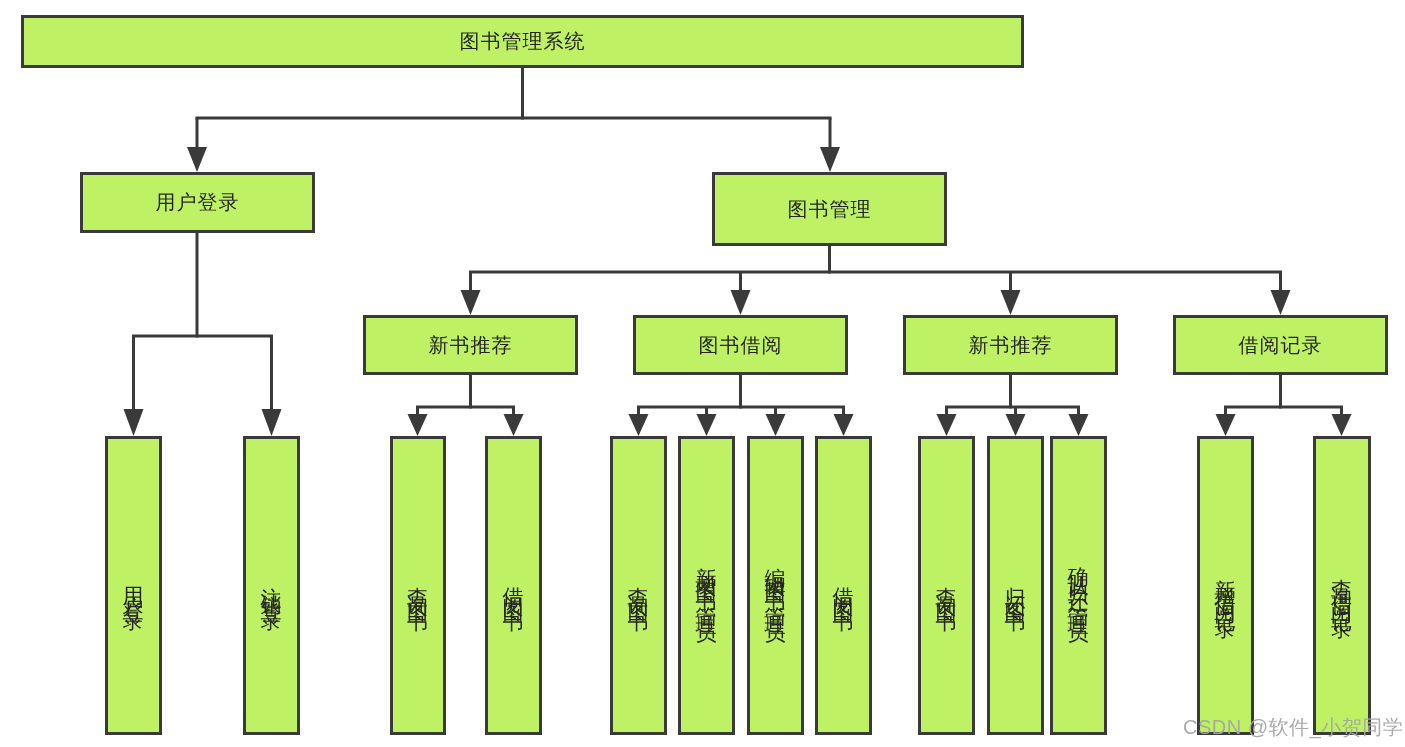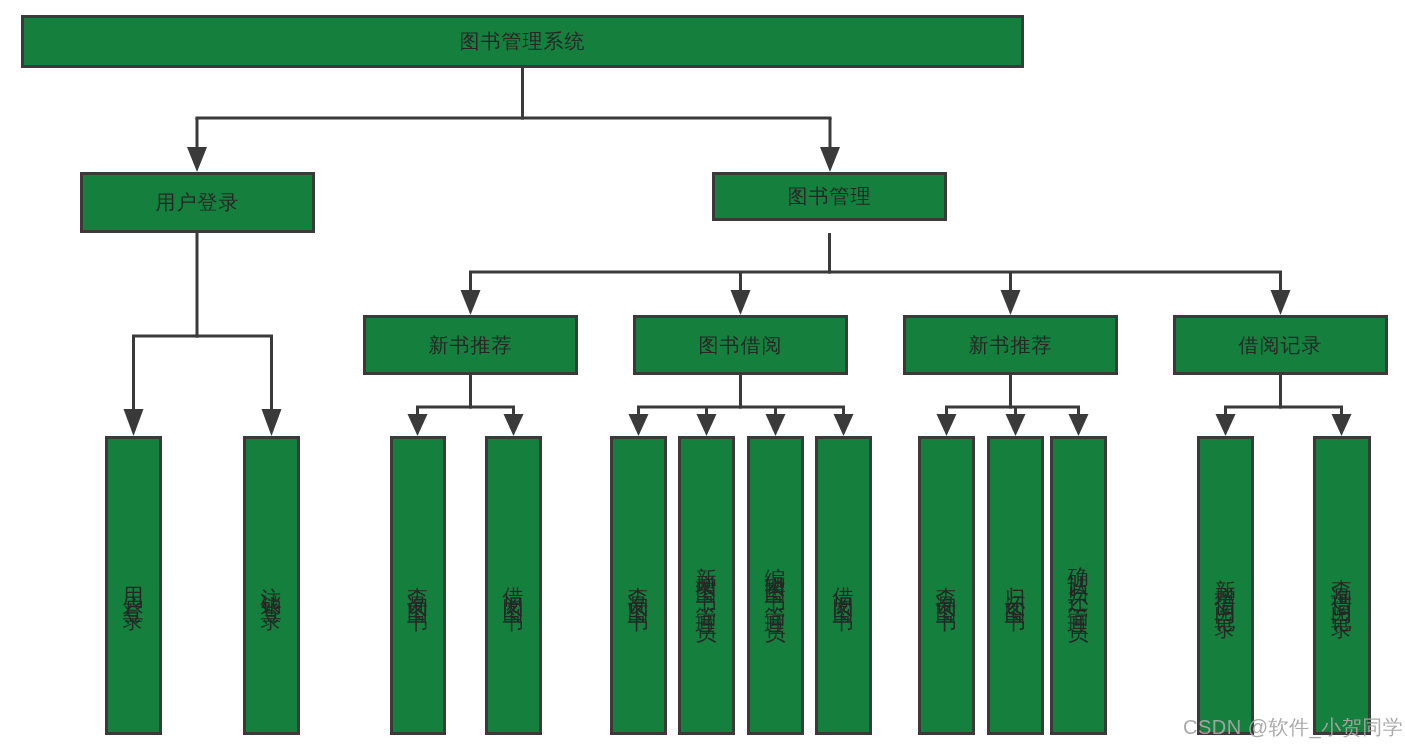--- a/index.html
+++ b/index.html
@@ -18,41 +18,41 @@
   #connectors {
     position: absolute;
     left: 0; top: 0;
     width: 1405px; height: 747px;
     z-index: 1;
   }
   .node {
     position: absolute;
     box-sizing: border-box;
     border: 3px solid #3a3a3a;
-    background: #15803d;
+    background: #bef264;
     display: flex;
     align-items: center;
     justify-content: center;
     color: #262626;
     z-index: 2;
   }
   .hnode { font-size: 20px; letter-spacing: 1px; }
   .vnode span {
     writing-mode: vertical-rl;
     text-orientation: mixed;
     font-size: 21px;
     letter-spacing: 8px;
     line-height: 1;
     white-space: nowrap;
   }
   
   .n-root  { left: 21px;  top: 15px;  width: 1003px; height: 53px; }
   
   .n-l2-0  { left: 80px;  top: 172px; width: 235px; height: 61px; }
-  .n-l2-1  { left: 712px; top: 172px; width: 235px; height: 49px; }
+  .n-l2-1  { left: 712px; top: 172px; width: 235px; height: 74px; }
   
   .n-l3-0  { left: 363px;  top: 315px; width: 215px; height: 60px; }
   .n-l3-1  { left: 633px;  top: 315px; width: 215px; height: 60px; }
   .n-l3-2  { left: 903px;  top: 315px; width: 215px; height: 60px; }
   .n-l3-3  { left: 1173px; top: 315px; width: 215px; height: 60px; }
   
   .leaf    { top: 436px; height: 299px; }
   .n-g0-0  { left: 105px;  width: 57px; }
   .n-g0-1  { left: 243px;  width: 57px; }
   .n-g1-0  { left: 390px;  width: 56px; }

